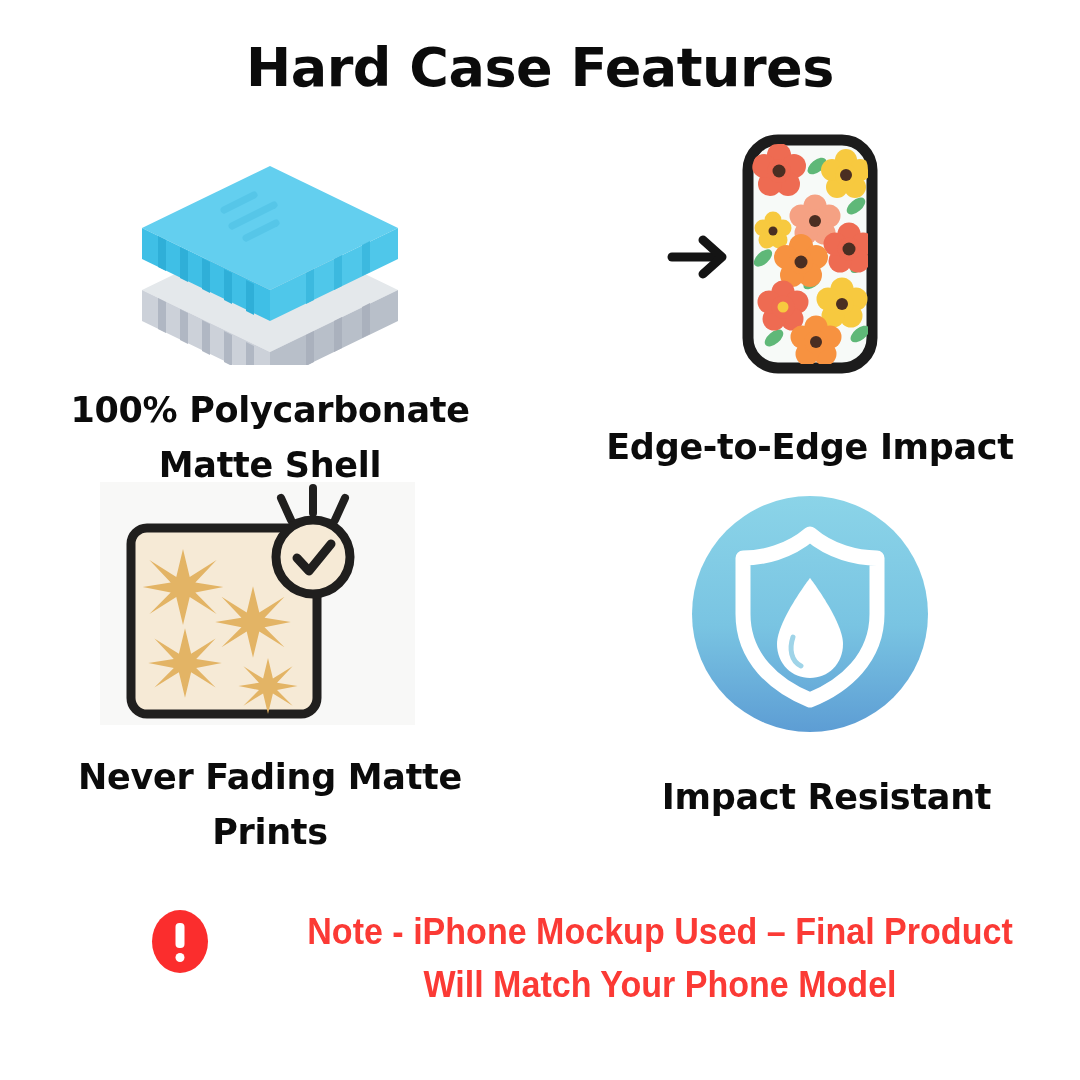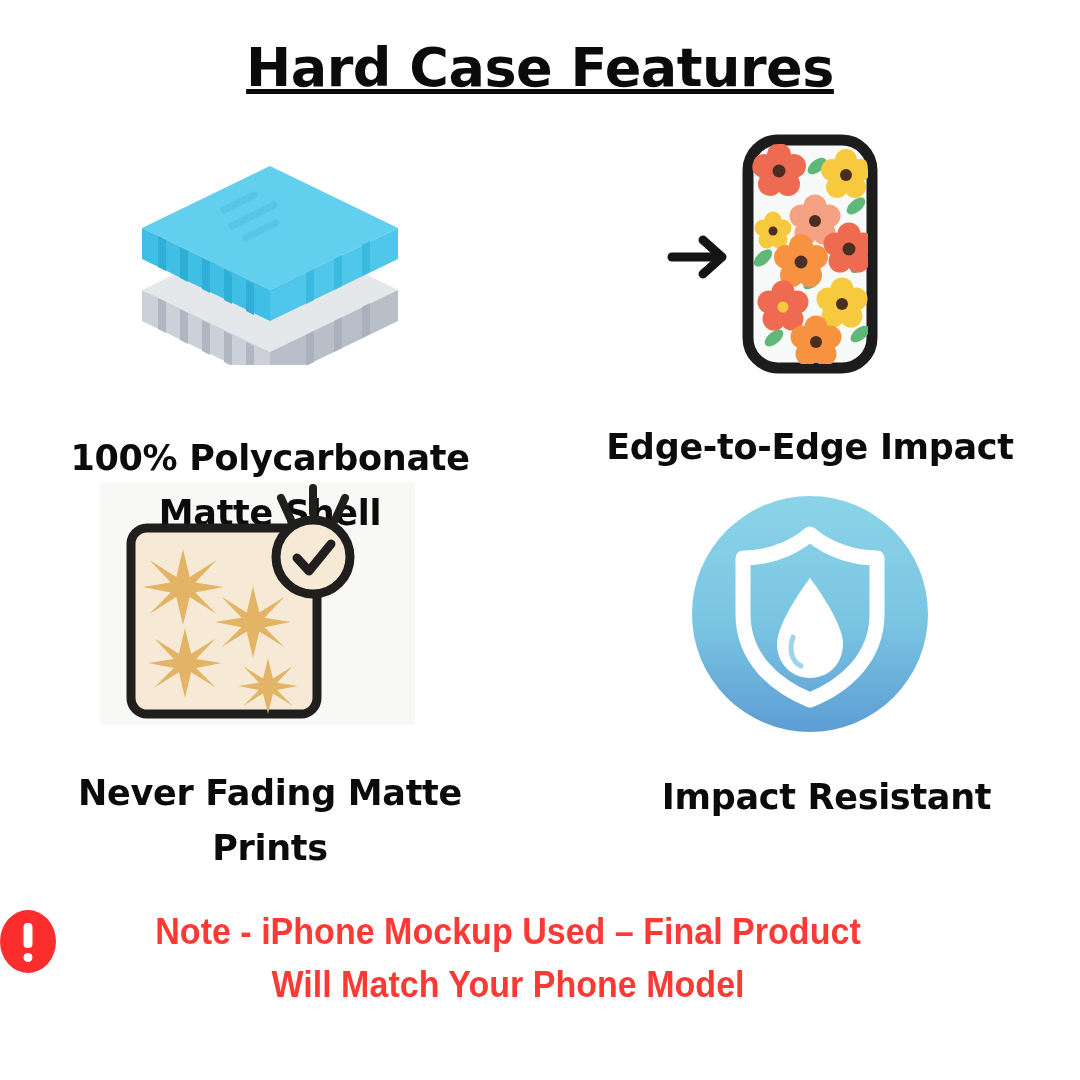--- a/index.html
+++ b/index.html
@@ -21,40 +21,39 @@
     position: absolute;
     top: 36px;
     left: 0;
     width: 1080px;
     text-align: center;
     font-size: 54px;
     font-weight: bold;
     letter-spacing: -0.5px;
     color: #0b0b0b;
     font-family: "DejaVu Sans", sans-serif;
-    text-decoration: underline;
   }
 
   
   .features-grid {
     position: absolute;
     top: 128px;
     left: 0;
     width: 1080px;
     height: 760px;
   }
   .feature-cell {
     position: absolute;
     width: 540px;
     box-sizing: border-box;
     display: flex;
     flex-direction: column;
     align-items: center;
   }
-  .cell-a { left: 0;   top: 0; gap: 48px;   }
+  .cell-a { left: 0;   top: 0;   }
   .cell-b { left: 540px; top: 0; }
   .cell-c { left: 0;   top: 352px; }
   .cell-d { left: 540px; top: 352px; }
 
   .feature-label {
     font-size: 35px;
     font-weight: bold;
     color: #0b0b0b;
     text-align: center;
     line-height: 1.58;
@@ -70,41 +69,41 @@
   }
 
   
   .icon-a { width: 300px; height: 215px; margin-top: 22px; }
   .icon-b { width: 300px; height: 248px; margin-top: 2px; }
   .icon-c { width: 330px; height: 252px; margin-top: 0px; }
   .icon-d { width: 250px; height: 240px; margin-top: 14px; }
 
   .label-a { margin-top: 18px; }
   .label-b { margin-top: 42px; }
-  .label-c { margin-top: 34px; }
+  .label-c { margin-top: 18px; }
   .label-d { margin-top: 36px; margin-left: 33px; }
 
   
   .sparkle-plate {
     position: absolute;
     left: 100px;
     top: 482px;
     width: 315px;
     height: 243px;
     background: #f8f8f7;
   }
 
   
   .note-row {
     position: absolute;
     left: 0;
     top: 906px;
     width: 1080px;
     display: flex;
-    justify-content: flex-start;
+    justify-content: flex-end;
     align-items: flex-start;
     gap: 32px;
   }
   .note-badge {
     flex: 0 0 auto;
     width: 56px;
     height: 63px;
     border-radius: 50%;
     background: #fb2d2d;
     position: relative;

